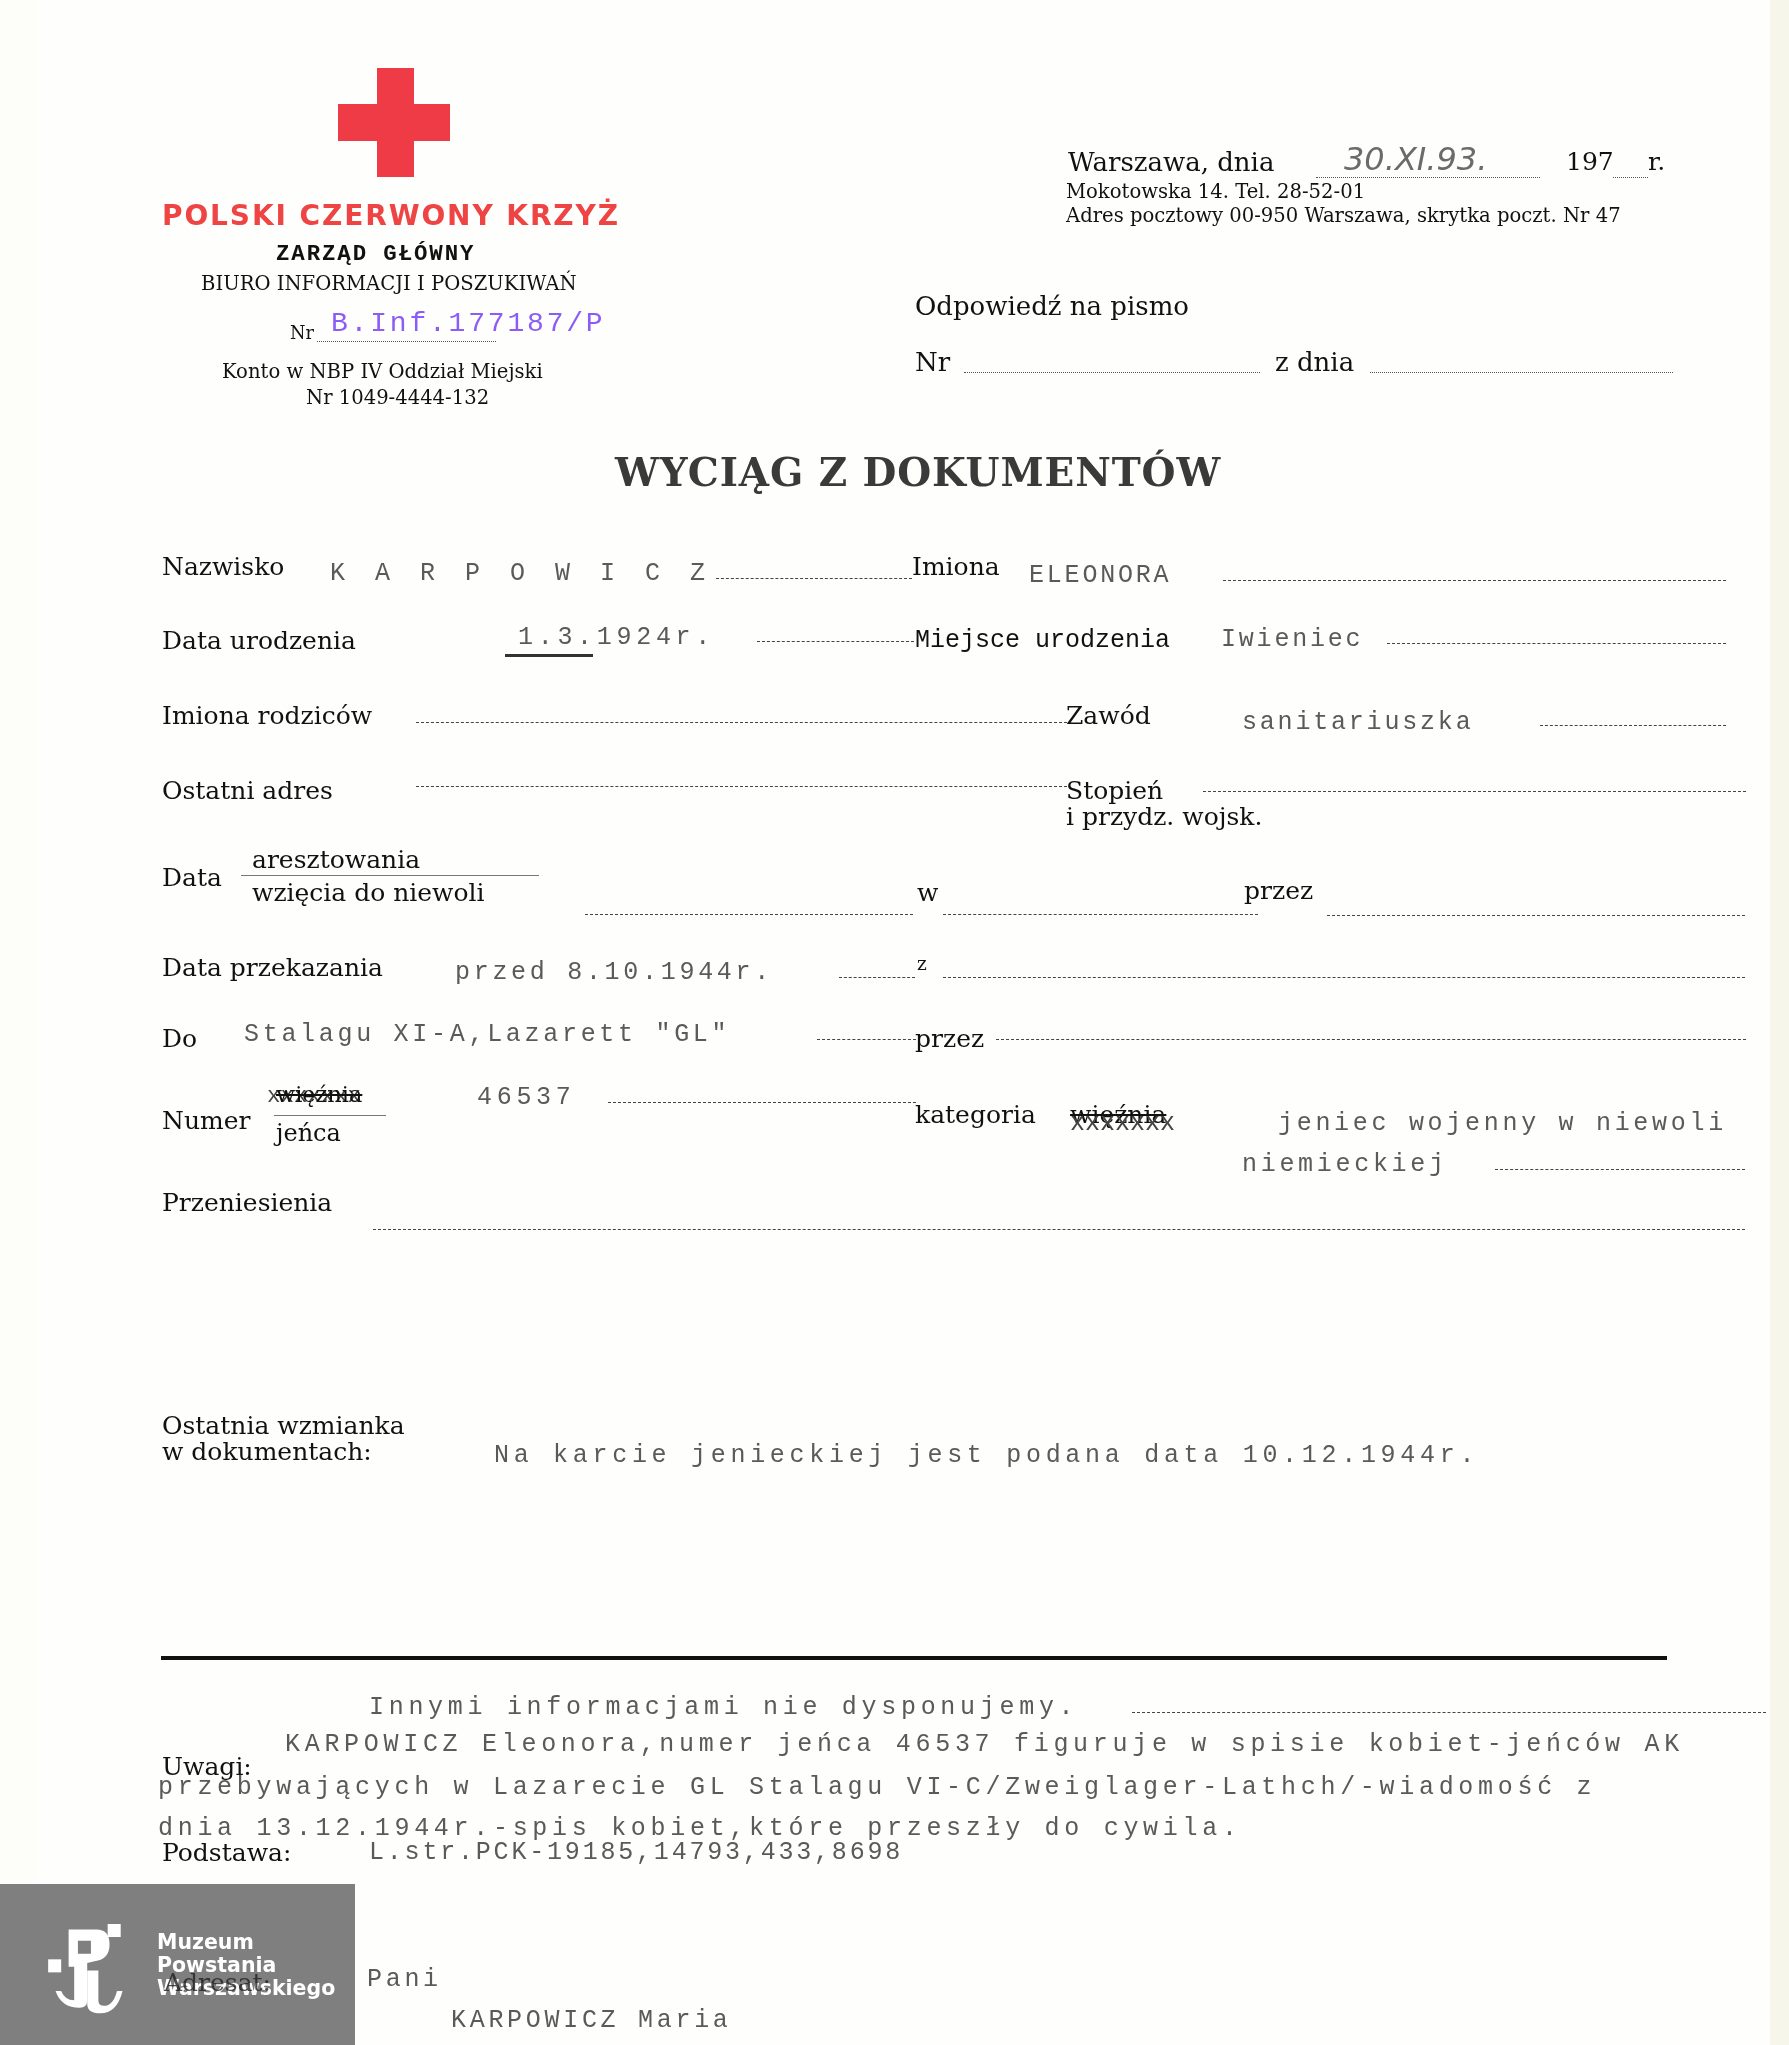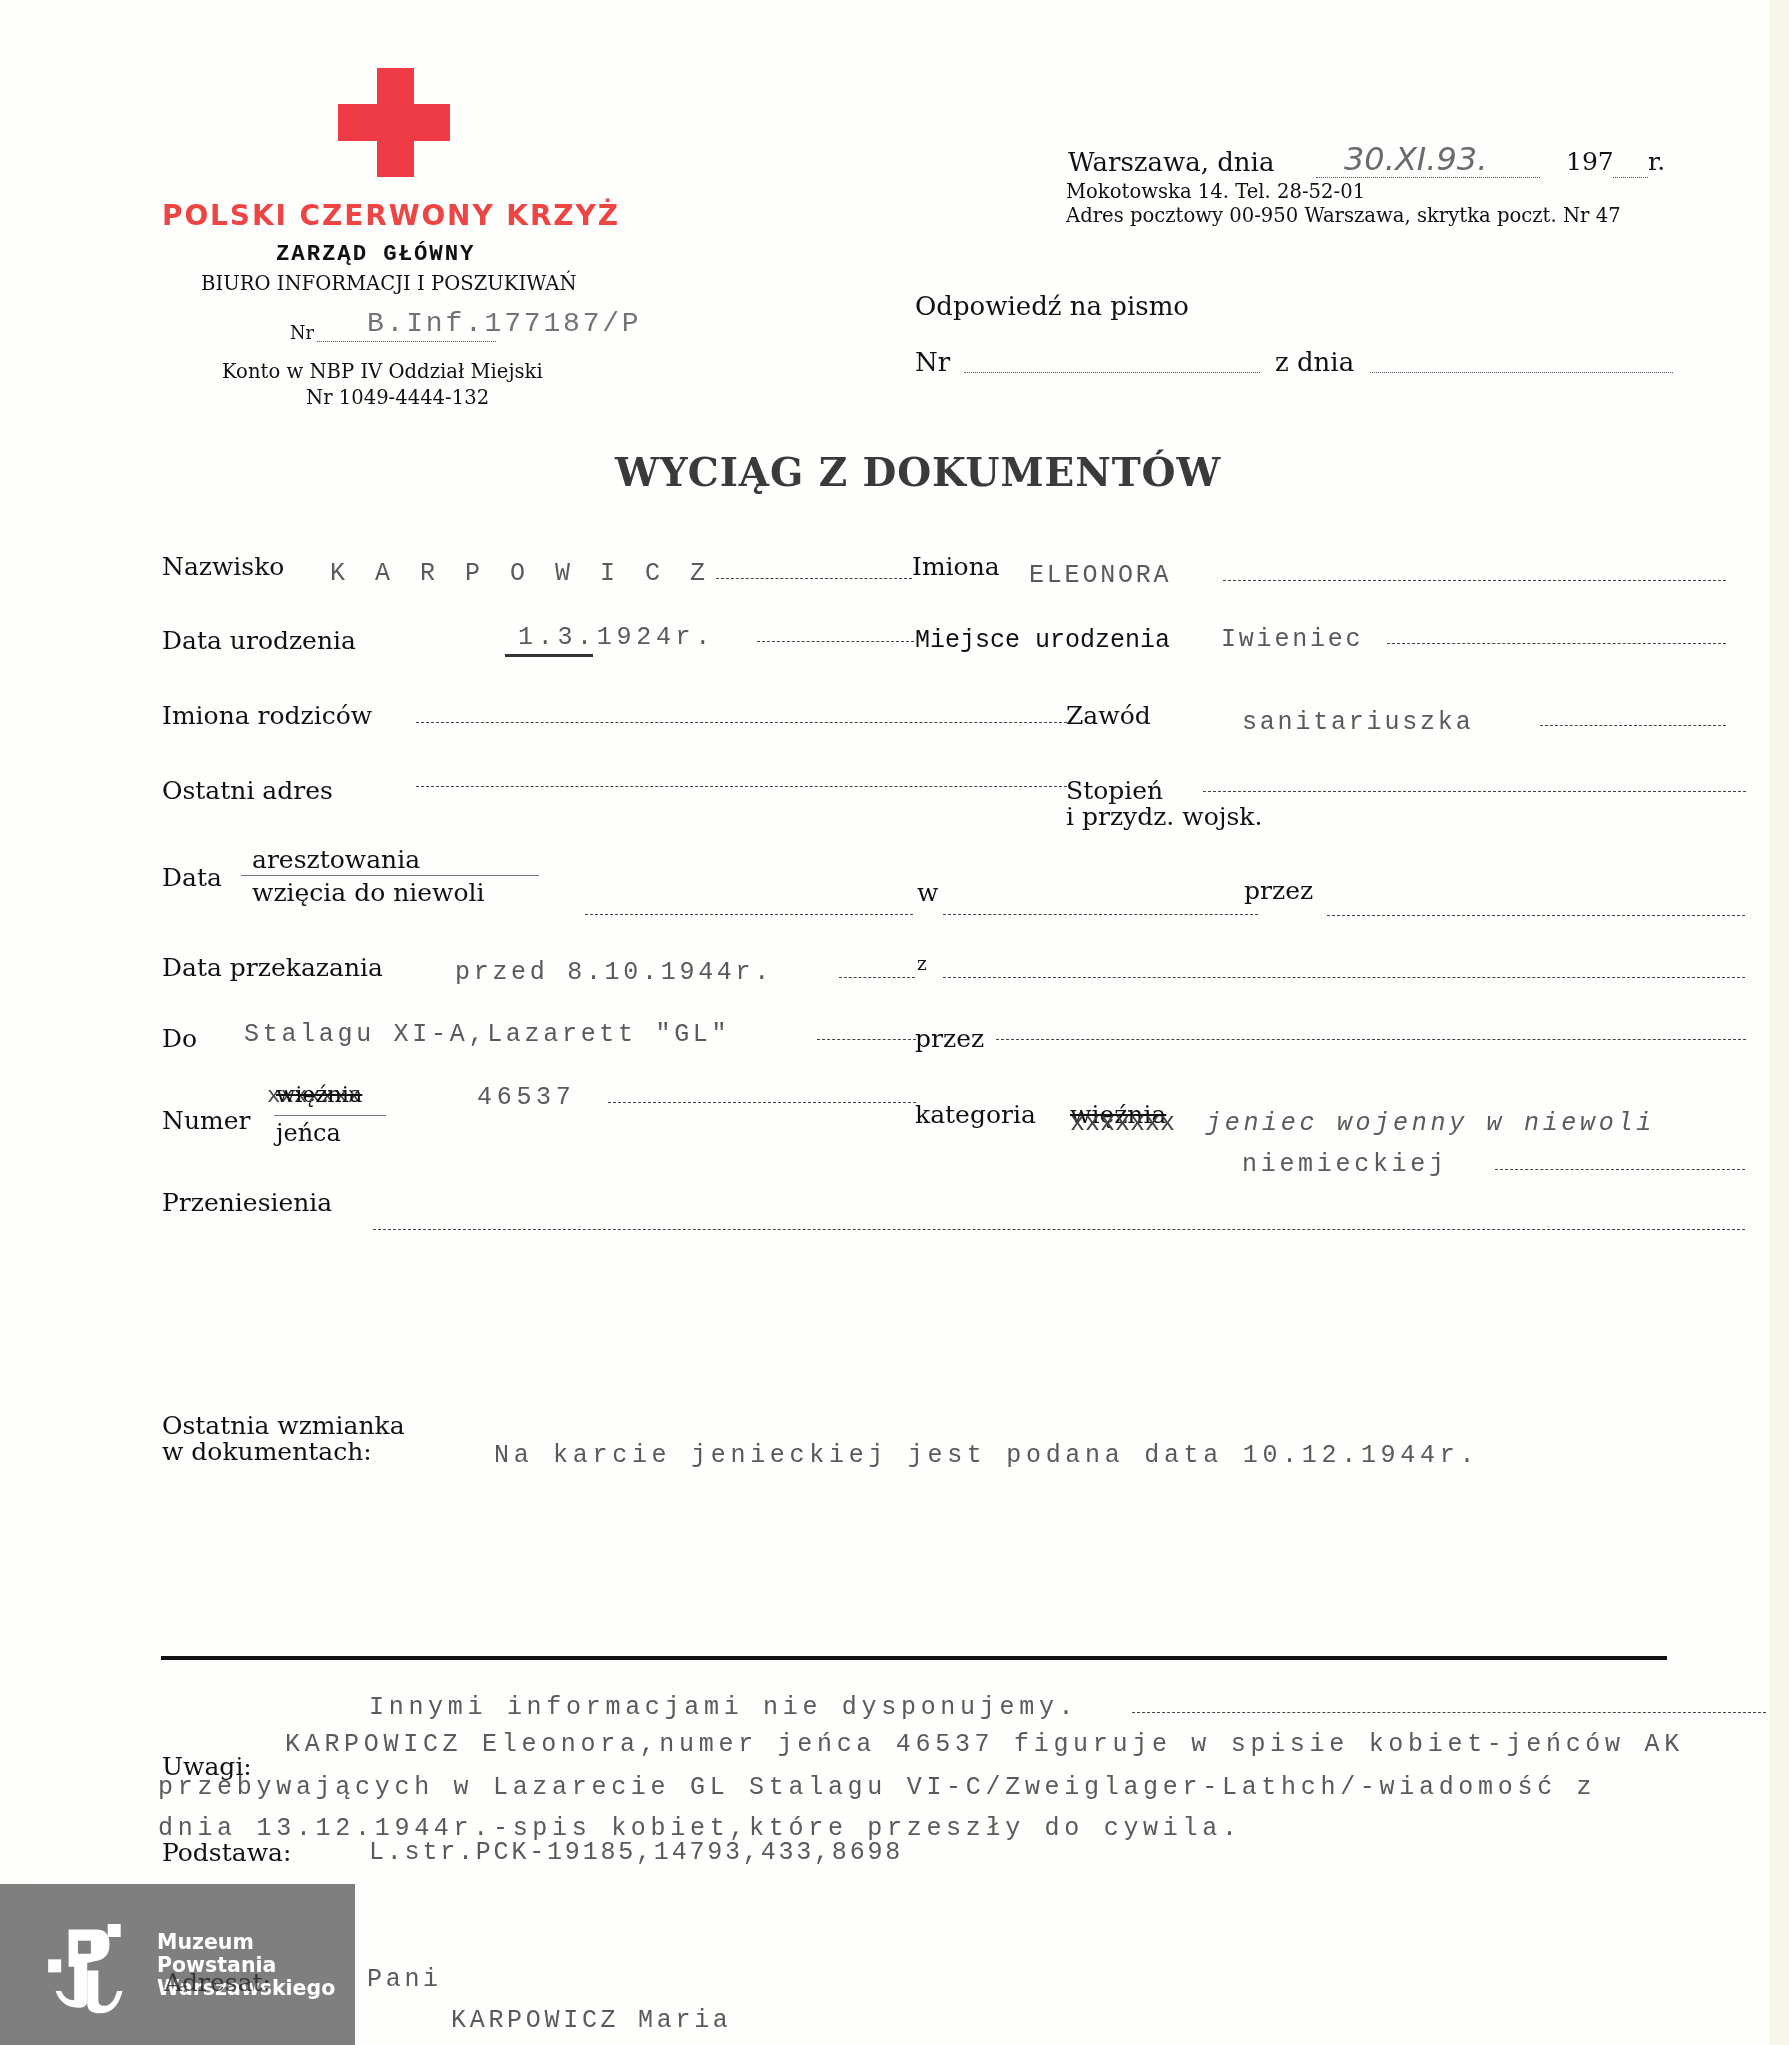--- a/index.html
+++ b/index.html
@@ -34,21 +34,21 @@
 
 <div>
   <div class="cross-v"></div>
     <div class="cross-h"></div>
 </div>
 <div class="abs hdr-big" style="left:162px;top:199px;">POLSKI CZERWONY KRZYŻ</div>
 <div class="abs hdr-mid" style="left:276px;top:241px;">ZARZĄD GŁÓWNY</div>
 <div class="abs small" style="left:201px;top:272px;font-size:19.6px;">BIURO INFORMACJI I POSZUKIWAŃ</div>
 <div class="abs small" style="left:290px;top:323px;font-size:17.7px;">Nr</div>
 <div class="dots" style="left:317px;top:341px;width:179px;"></div>
-<div class="abs type" style="left:331px;top:308px;font-size:28px;color:#737373;margin-left:36px;">B.Inf.177187/P</div>
+<div class="abs type" style="left:331px;top:308px;font-size:28px;color:#8b5cf6;">B.Inf.177187/P</div>
 <div class="abs small" style="left:222px;top:360px;">Konto w NBP IV Oddział Miejski</div>
 <div class="abs small" style="left:306px;top:386px;">Nr 1049-4444-132</div>
 
 <div class="abs lbl" style="left:1068px;top:147px;font-size:26px;">Warszawa, dnia</div>
 <div class="dots" style="left:1316px;top:177px;width:224px;"></div>
 <div class="abs hand" style="left:1344px;top:140px;">30.XI.93.</div>
 <div class="abs lbl" style="left:1566px;top:147px;font-size:25px;">197</div>
 <div class="dots" style="left:1613px;top:177px;width:35px;"></div>
 <div class="abs lbl" style="left:1648px;top:147px;font-size:25px;">r.</div>
 <div class="abs small" style="left:1066px;top:180px;">Mokotowska 14. Tel. 28-52-01</div>
@@ -114,21 +114,21 @@
 <div class="abs lbl" style="left:162px;top:1106px;">Numer</div>
 <div class="abs tval" style="left:267px;top:1083px;font-size:22.4px;letter-spacing:0;color:#444;">xxxxxxx</div>
 <div class="abs lbl strike" style="left:276px;top:1081px;font-size:22.4px;">więźnia</div>
 <div style="position:absolute;left:274px;top:1115px;width:112px;border-top:1.9px solid #777;"></div>
 <div class="abs lbl" style="left:276px;top:1119px;font-size:24px;">jeńca</div>
 <div class="abs tval" style="left:477px;top:1083px;">46537</div>
 <div class="dash" style="left:608px;top:1102px;width:308px;"></div>
 <div class="abs lbl" style="left:915px;top:1100px;">kategoria</div>
 <div class="abs lbl strike" style="left:1070px;top:1100px;">więźnia</div>
 <div class="abs tval" style="left:1070px;top:1109px;letter-spacing:0;color:#444;">xxxxxxx</div>
-<div class="abs tval" style="left:1206px;top:1109px;letter-spacing:3.7px;font-style:italic;">jeniec wojenny w niewoli</div>
+<div class="abs tval" style="left:1278px;top:1109px;letter-spacing:3.7px;">jeniec wojenny w niewoli</div>
 <div class="abs tval" style="left:1242px;top:1150px;letter-spacing:3.7px;">niemieckiej</div>
 <div class="dash" style="left:1495px;top:1169px;width:250px;"></div>
 
 <div class="abs lbl" style="left:162px;top:1188px;">Przeniesienia</div>
 <div class="dash" style="left:373px;top:1229px;width:1372px;"></div>
 
 <div class="abs lbl" style="left:162px;top:1411px;">Ostatnia wzmianka</div>
 <div class="abs lbl" style="left:162px;top:1437px;">w dokumentach:</div>
 <div class="abs tval" style="left:494px;top:1441px;letter-spacing:4.7px;">Na karcie jenieckiej jest podana data 10.12.1944r.</div>
 

